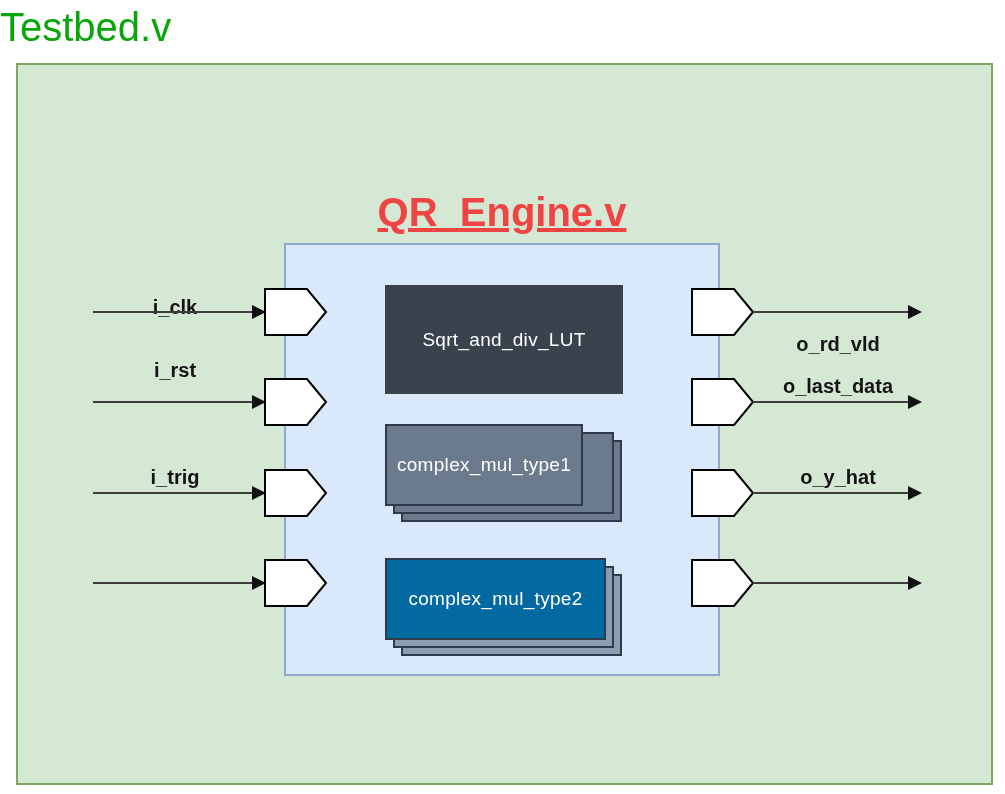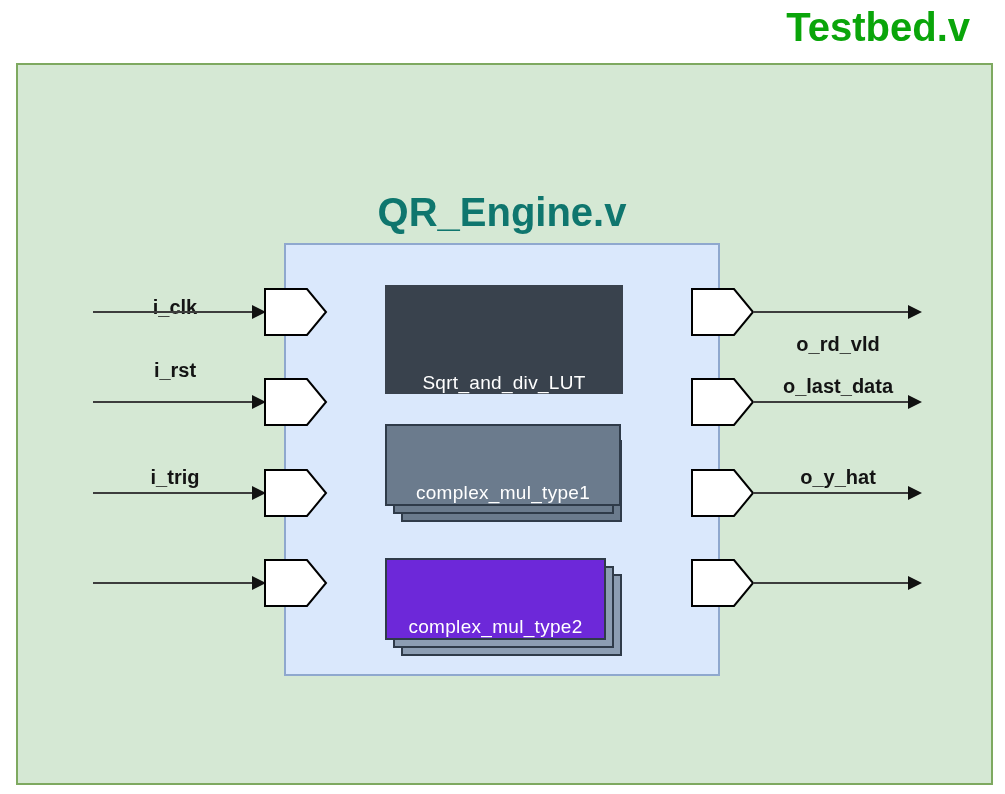--- a/index.html
+++ b/index.html
@@ -2,72 +2,72 @@
 <html><head>
 <meta charset="utf-8">
 <style>
   html,body{margin:0;padding:0;background:#ffffff;}
   #stage{
     position:relative;width:1005px;height:794px;background:#ffffff;
     font-family:"Liberation Sans",sans-serif;overflow:hidden;
   }
   .abs{position:absolute;}
   #page-title{
-    left:0;top:5px;width:970px;text-align:right;
-    font-size:40px;font-weight:700;letter-spacing:0px;
+    left:0;top:5px;width:970px;text-align:left;
+    font-size:40px;font-weight:400;letter-spacing:0px;
   }
   #testbed-box{
     left:16px;top:63px;width:977px;height:722px;box-sizing:border-box;
     border:2px solid #7EA960;background:#D5E8D4;
   }
   #engine-box{
     left:284px;top:243px;width:436px;height:433px;box-sizing:border-box;
     border:2px solid #8FA8CE;background:#DAE8FC;
   }
   #engine-title{
     left:284px;top:190px;width:436px;text-align:center;
     font-size:40px;font-weight:700;
   }
   .block{
-    box-sizing:border-box;display:flex;align-items:flex-end;justify-content:center;
+    box-sizing:border-box;display:flex;align-items:center;justify-content:center;
     color:#ffffff;font-size:19px;letter-spacing:0.3px;text-align:center;
   }
   #lut-block{left:385px;top:285px;width:238px;height:109px;background:#39424D;}
   .stack-layer{box-sizing:border-box;border:2px solid #2F3B49;}
   .port-label{
     width:160px;height:22px;text-align:center;color:#141414;
     font-size:20px;font-weight:700;
   }
   .port-svg{display:block;}
 </style>
 </head>
 <body>
 
 <div id="stage">
 
   <div id="page-title" class="abs" style="color: rgb(10, 165, 10);">Testbed.v</div>
 
   <div id="testbed-box" class="abs"></div>
 
-  <div id="engine-title" class="abs" style="color: #0f766e;">QR_Engine.v</div>
+  <div id="engine-title" class="abs" style="color: #ef4444; text-decoration: underline;">QR_Engine.v</div>
   <div id="engine-box" class="abs"></div>
 
   <div id="lut-block" class="abs block" style="background-color: rgb(57, 66, 77);">
     <span>Sqrt_and_div_LUT</span>
   </div>
 
   <div class="abs stack-layer" style="left: 401px; top: 440px; width: 221px; height: 82px; background-color: rgb(107, 123, 141);"></div>
   <div class="abs stack-layer" style="left: 393px; top: 432px; width: 221px; height: 82px; background-color: rgb(107, 123, 141);"></div>
-  <div class="abs block stack-layer" style="left: 385px; top: 424px; width: 236px; height: 82px; background-color: rgb(107, 123, 141);">
+  <div class="abs block stack-layer" style="left: 385px; top: 424px; width: 198px; height: 82px; background-color: rgb(107, 123, 141);">
     <span>complex_mul_type1</span>
   </div>
 
   <div class="abs stack-layer" style="left: 401px; top: 574px; width: 221px; height: 82px; background-color: rgb(140, 157, 178);"></div>
   <div class="abs stack-layer" style="left: 393px; top: 566px; width: 221px; height: 82px; background-color: rgb(140, 157, 178);"></div>
-  <div class="abs block stack-layer" style="left: 385px; top: 558px; width: 221px; height: 82px; background-color: #6d28d9;">
+  <div class="abs block stack-layer" style="left: 385px; top: 558px; width: 221px; height: 82px; background-color: #0369a1;">
     <span>complex_mul_type2</span>
   </div>
 
   <div class="abs port-label" style="left:95px;top:285px;margin-top:11px;">i_clk</div>
   <svg class="abs port-svg" style="left:90px;top:287px;" width="240" height="50" viewBox="0 0 240 50">
     <line x1="3" y1="25" x2="164" y2="25" stroke="#3D3D3D" stroke-width="2"></line>
     <polygon points="162,18 176,25 162,32" fill="#111111"></polygon>
     <polygon points="175,2 217,2 236,25 217,48 175,48" fill="#ffffff" stroke="#000000" stroke-width="2"></polygon>
   </svg>
 

